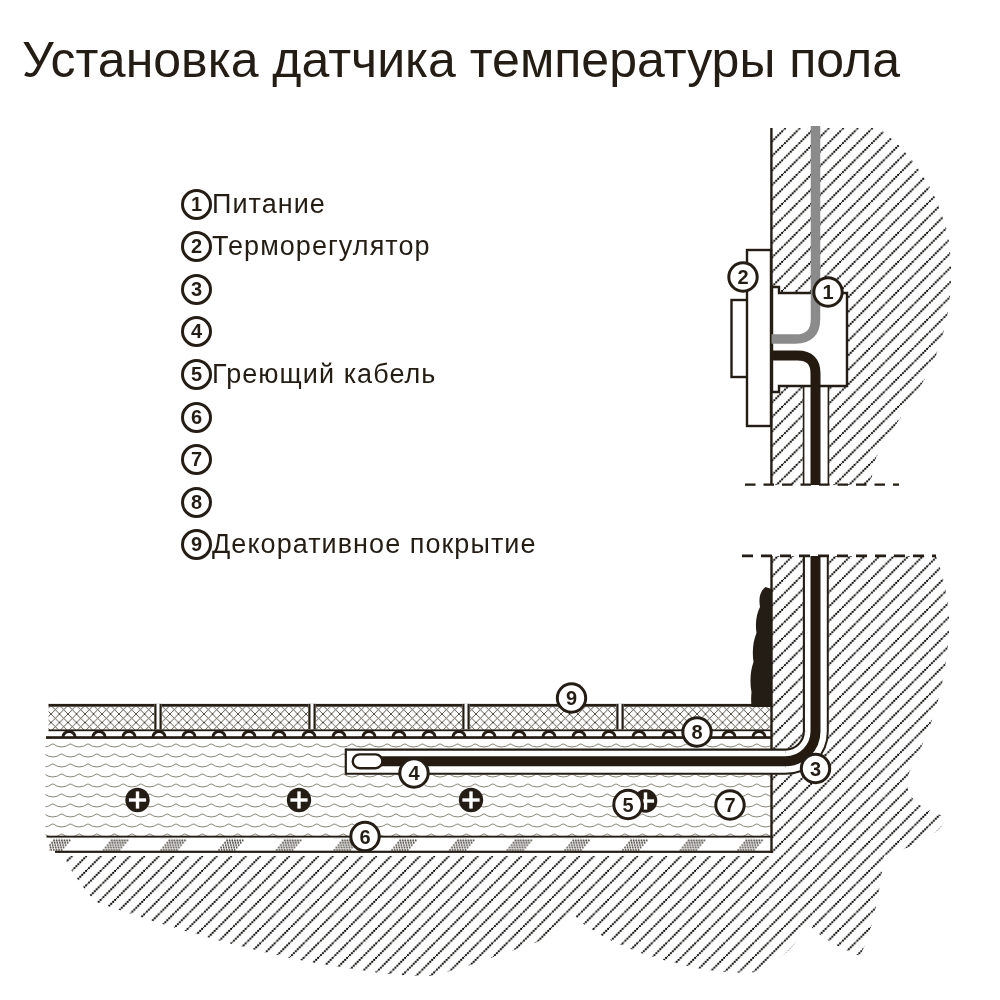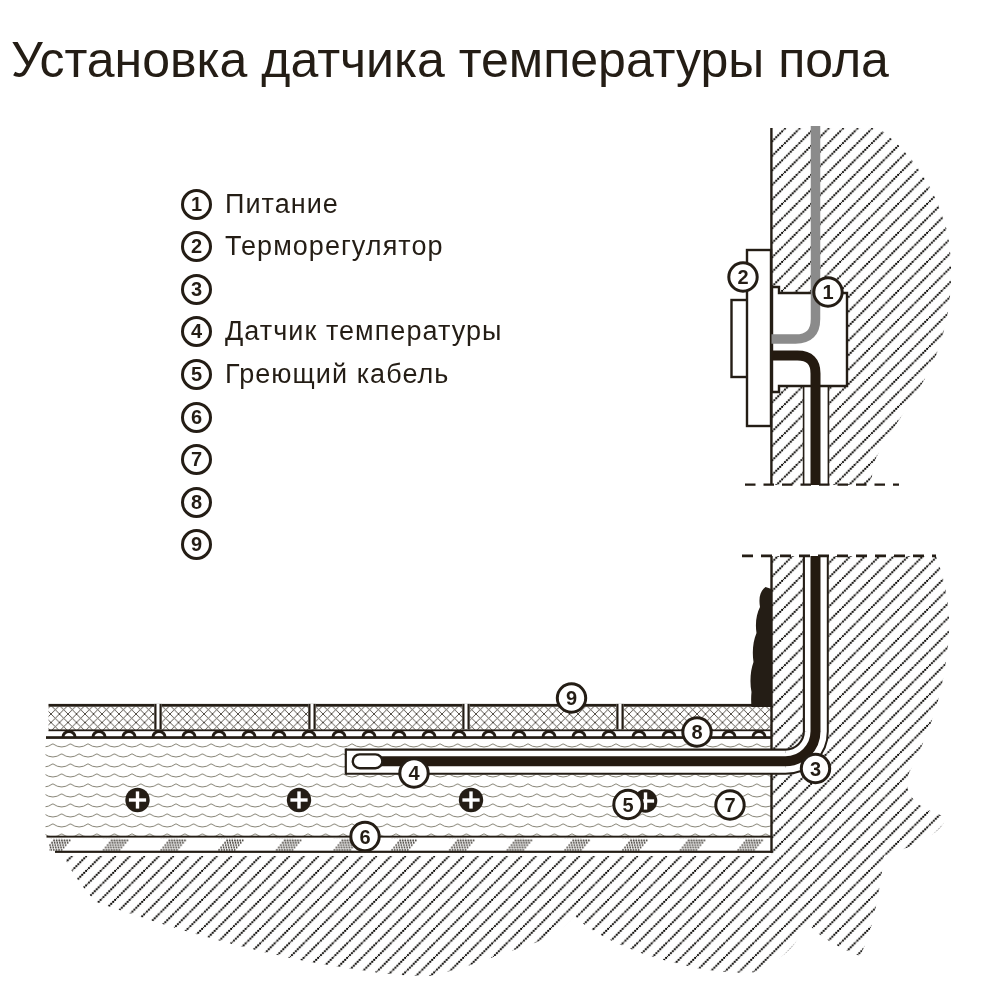--- a/index.html
+++ b/index.html
@@ -1,54 +1,54 @@
 <!DOCTYPE html>
 <html><head><meta charset="utf-8">
 <style>
 html,body{margin:0;padding:0;background:#fff;width:1000px;height:1000px;overflow:hidden}
 #page{position:relative;width:1000px;height:1000px;font-family:"Liberation Sans",sans-serif;color:#241d15}
-#title{position:absolute;left:0;top:34px;width:900px;text-align:center;font-size:50px;line-height:52px;white-space:nowrap}
+#title{position:absolute;left:0;top:34px;width:900px;text-align:right;font-size:50px;line-height:52px;white-space:nowrap}
 .li{position:absolute;left:181px;height:31px;display:flex;align-items:center;white-space:nowrap}
 .lc{box-sizing:border-box;width:31px;height:31px;border:3px solid #241d15;border-radius:50%;
      font-size:20px;font-weight:bold;display:flex;align-items:center;justify-content:center}
-.lt{font-size:27px;letter-spacing:1.05px;margin-left:13px}
+.lt{font-size:27px;letter-spacing:1.05px;}
 </style></head>
 <body>
 <div id="page">
 <div id="title">Установка датчика температуры пола</div>
 <div class="li" style="top:188.5px">
       <span class="lc">1</span>
       <span class="lt">Питание</span>
     </div>
 <div class="li" style="top:231.1px">
       <span class="lc">2</span>
       <span class="lt">Терморегулятор</span>
     </div>
 <div class="li" style="top:273.7px">
       <span class="lc">3</span>
     </div>
 <div class="li" style="top:316.3px">
       <span class="lc">4</span>
-      <span class="lt">Датчик температуры</span>
     </div>
 <div class="li" style="top:358.9px">
       <span class="lc">5</span>
       <span class="lt">Греющий кабель</span>
     </div>
 <div class="li" style="top:401.5px">
       <span class="lc">6</span>
     </div>
 <div class="li" style="top:444.1px">
       <span class="lc">7</span>
     </div>
 <div class="li" style="top:486.7px">
       <span class="lc">8</span>
     </div>
 <div class="li" style="top:529.3px">
       <span class="lc">9</span>
+      <span class="lt">Декоративное покрытие</span>
     </div>
 <svg width="1000" height="1000" viewBox="0 0 1000 1000" style="position:absolute;left:0;top:0">
 <defs>
 <pattern id="h" width="14.5" height="14.5" patternUnits="userSpaceOnUse">
   <path d="M-1,1 L1,-1 M0,14.5 L14.5,0 M13.5,15.5 L15.5,13.5" stroke="#0d0b08" stroke-width="2.2" stroke-dasharray="0.01 2.75" stroke-linecap="round"></path>
 </pattern>
 <pattern id="hb" width="8.5" height="8.5" patternUnits="userSpaceOnUse">
   <path d="M-1,1 L1,-1 M0,8.5 L8.5,0 M7.5,9.5 L9.5,7.5 M-1,7.5 L1,9.5 M0,0 L8.5,8.5 M7.5,-1 L9.5,1" stroke="#423c34" stroke-width="0.9" fill="none"></path>
 </pattern>
 <pattern id="wv" width="17.6" height="20" patternUnits="userSpaceOnUse">

